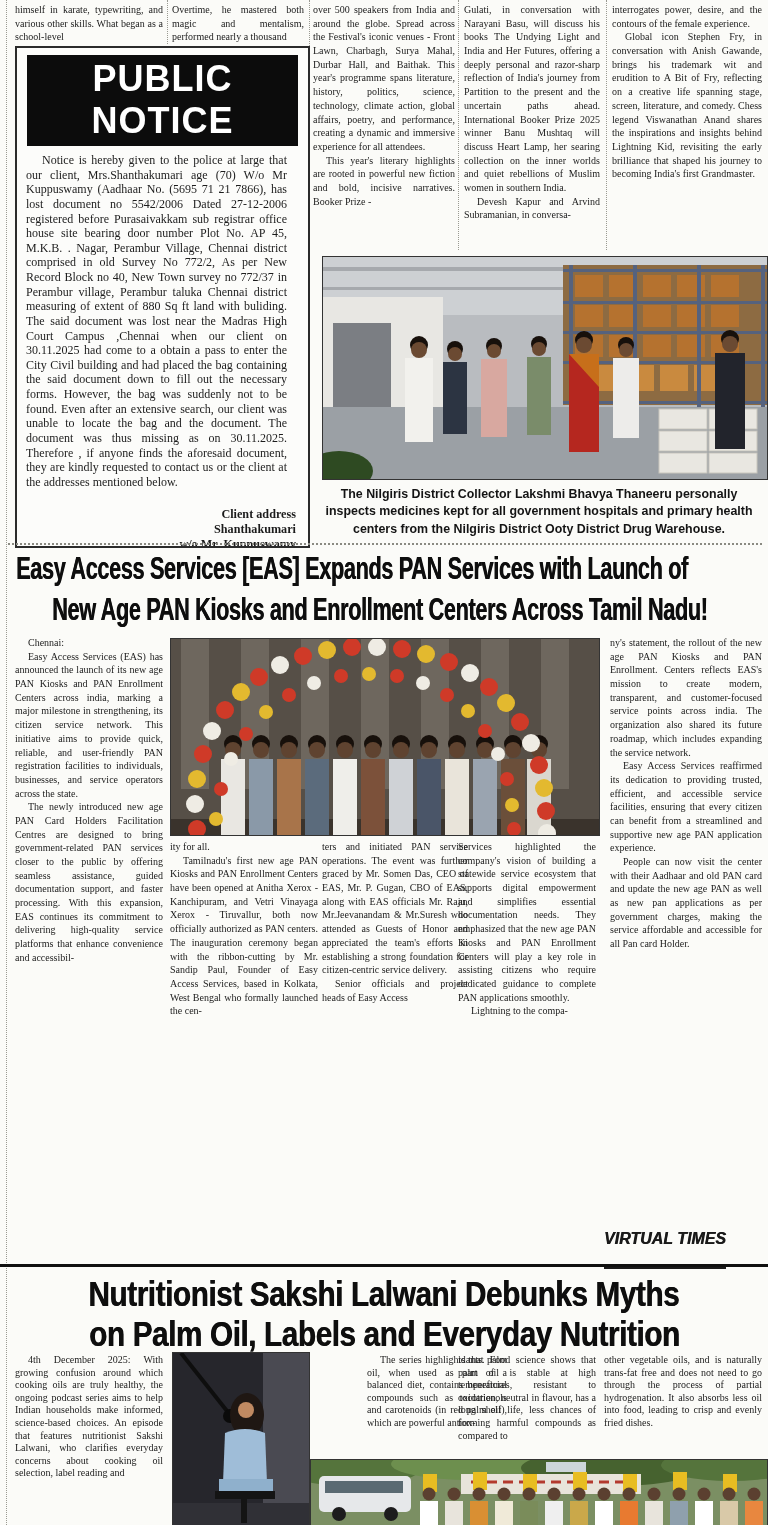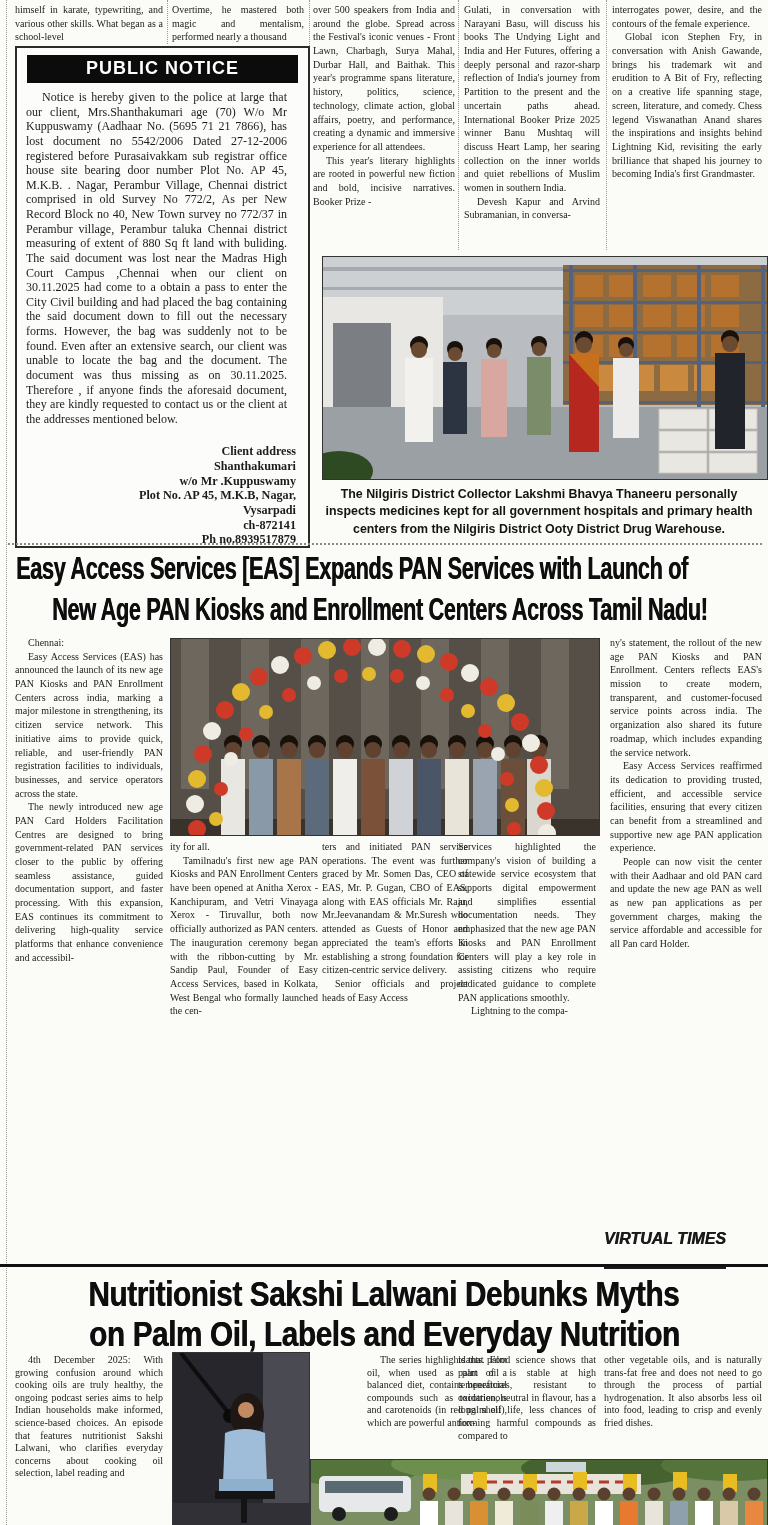--- a/index.html
+++ b/index.html
@@ -13,21 +13,21 @@
   .col p{margin:0;text-indent:13px;}
   .col p.ni{text-indent:0;}
   .tight{line-height:1.26;}
   
   .vrule{position:absolute;border-left:1px dotted #9a9a92;width:0;}
   .hrule-dot{position:absolute;border-top:2px dotted #8a8a82;height:0;}
   
   .notice-box{position:absolute;left:15px;top:46px;width:291px;height:498px;
     border:2px solid #2b2b2b;background:#fcfcfa;overflow:hidden;}
   .notice-bar{margin:7px 10px 4px 10px;background:#0c0c0c;color:#fff;
-    font-family:"Liberation Sans", sans-serif;font-weight:700;font-size:18px;
+    font-family:"Liberation Sans", sans-serif;font-weight:700;font-size:36px;
     text-align:center;letter-spacing:1px;padding:3px 0 4px 0;}
   .notice-body{padding:3px 21px 0 9px;font-size:12px;line-height:1.22;text-align:justify;}
   .notice-body p{margin:0;text-indent:16px;}
   .notice-addr{padding:2px 12px 0 9px;text-align:right;font-weight:700;
     font-size:12.2px;line-height:1.2;margin-top:16px;}
   
   .photo{position:absolute;background:#777;overflow:hidden;border:1px solid #333;}
   .photo svg{display:block;}
   
   .caption{position:absolute;font-family:"Liberation Sans", sans-serif;font-weight:700;

